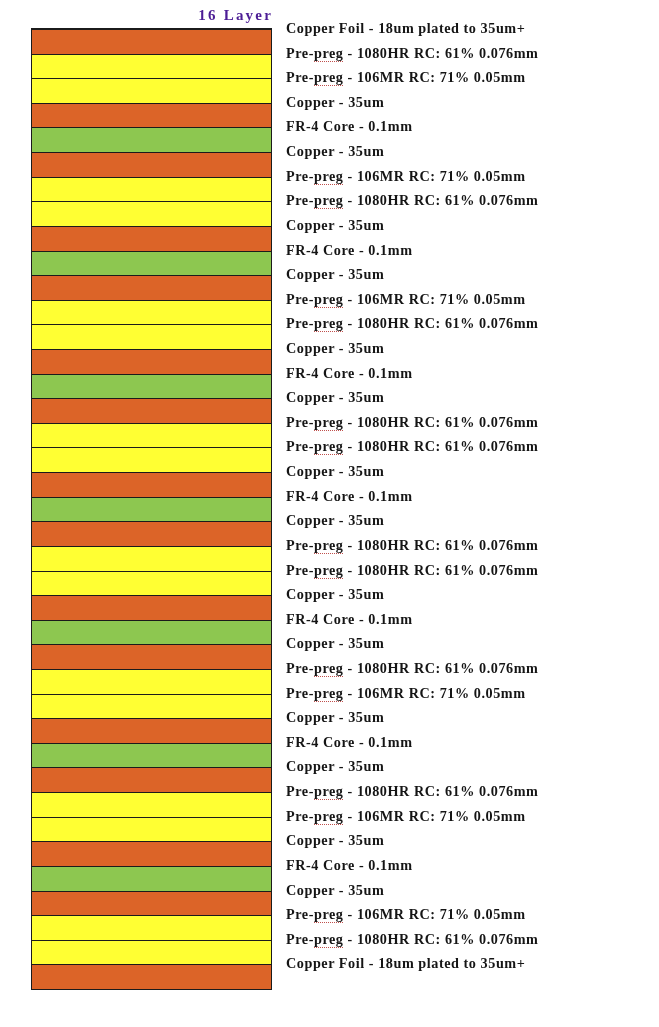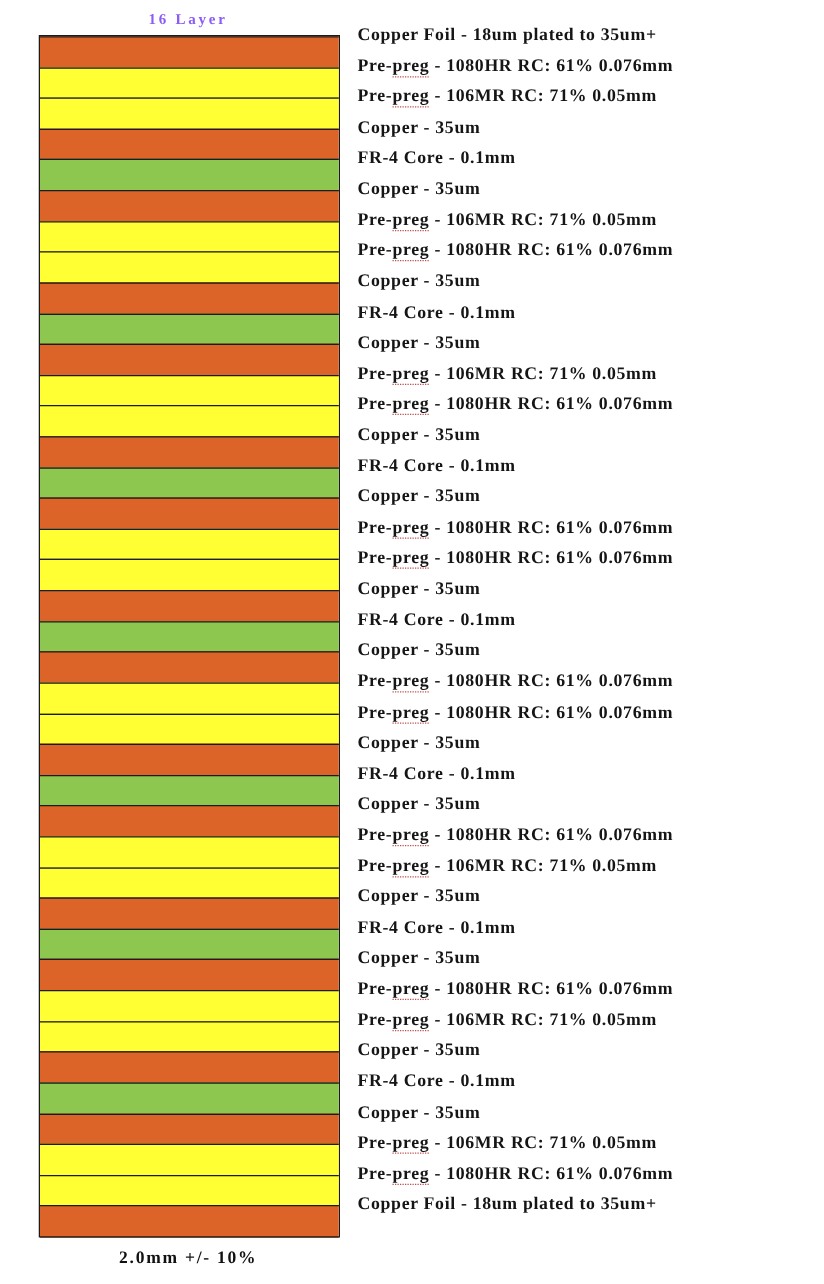--- a/index.html
+++ b/index.html
@@ -24,25 +24,25 @@
     width: 659px;
     height: 1027px;
   }
 
   
   #stack-title {
     position: absolute;
     left: 28px;
     top: 6px;
     width: 245px;
-    text-align: center;
-    font-size: 12px;
+    text-align: right;
+    font-size: 15px;
     font-weight: bold;
     letter-spacing: 2.2px;
-    color: #8b5cf6;
+    color: #4c1d95;
     line-height: 19px;
     white-space: nowrap;
   }
 
   
   #stack-caption {
     position: absolute;
     left: 28px;
     top: 998px;
     width: 245px;
@@ -186,15 +186,14 @@
       <div class="layer-text" style="top: 763.077px; height: 24.6154px;"><span>Pre-</span><span class="u-wave">preg</span><span>  -  1080HR RC:  61% 0.076mm</span></div>
       <div class="layer-text" style="top: 787.692px; height: 24.6154px;"><span>Pre-</span><span class="u-wave">preg</span><span>  -  106MR  RC:  71% 0.05mm</span></div>
       <div class="layer-text" style="top: 812.308px; height: 24.6154px;">Copper  -  35um</div>
       <div class="layer-text" style="top: 836.923px; height: 24.6154px;">FR-4  Core  -  0.1mm</div>
       <div class="layer-text" style="top: 861.538px; height: 24.6154px;">Copper  -  35um</div>
       <div class="layer-text" style="top: 886.154px; height: 24.6154px;"><span>Pre-</span><span class="u-wave">preg</span><span>  -  106MR  RC:  71% 0.05mm</span></div>
       <div class="layer-text" style="top: 910.769px; height: 24.6154px;"><span>Pre-</span><span class="u-wave">preg</span><span>  -  1080HR RC:  61% 0.076mm</span></div>
       <div class="layer-text" style="top: 935.385px; height: 24.6154px;">Copper Foil  -  18um plated to 35um+</div>
     </div>
 
-  <div id="stack-caption">2.0mm +/- 10%</div>
 
 </div>
 
 </body></html>

